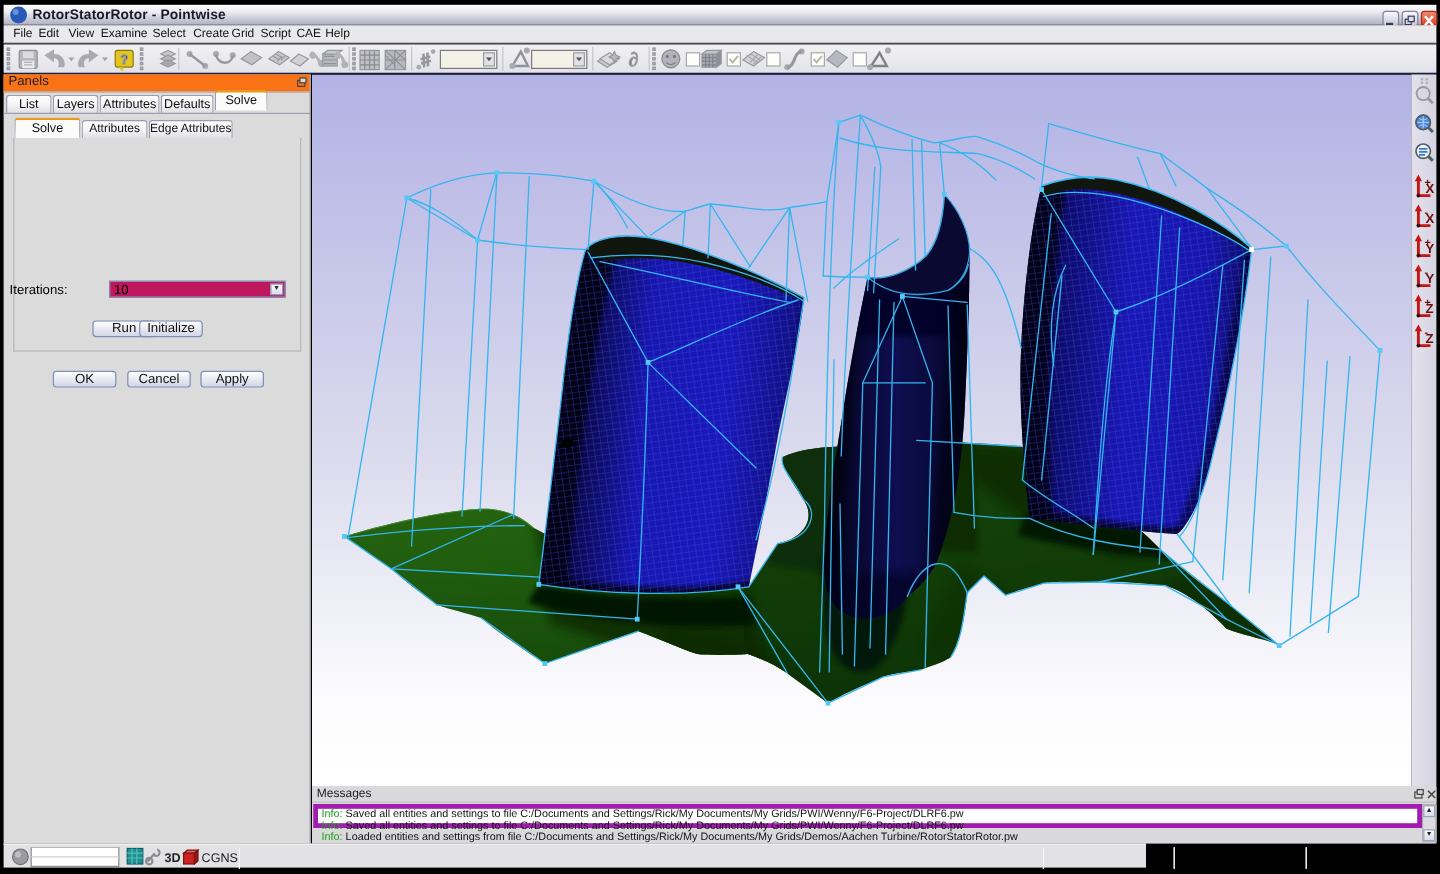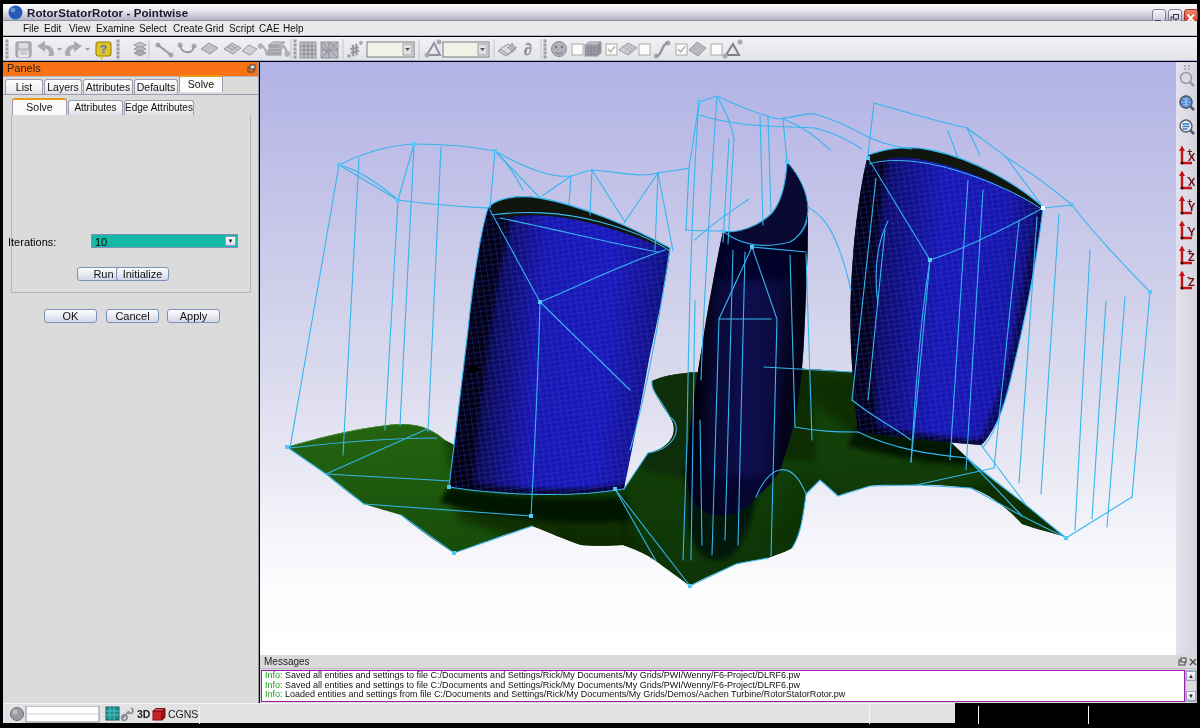--- a/index.html
+++ b/index.html
@@ -14,41 +14,41 @@
 #title-text { left:24px; top:3px; font-size:11.5px; font-weight:bold; color:#181828; letter-spacing:0.1px; }
 .winbtn { top:5px; width:14px; height:13px; border-radius:3px; border:1px solid #8080a0;
   background:linear-gradient(#f8f8fc,#c8c8d8); }
 #btn-min { left:1149px; }
 #btn-max { left:1165px; }
 #btn-close { left:1181px; background:linear-gradient(#f0876d,#d9422a); border:1px solid #a03020; }
 
 
 #menubar { left:3px; top:21px; width:1194px; height:15px; background:#e9e8ea;
   border-bottom:1px solid #b9b9c5; font-size:10px; color:#111; }
-#menubar span { position:absolute; top:2px;margin-left:12px; }
+#menubar span { position:absolute; top:2px; }
 
 
 #toolbar { left:3px; top:37px; width:1194px; height:24px;
   background:linear-gradient(#f1f0f3,#e4e3e8); border-bottom:1px solid #a9a9d8; }
 
 
 #panel { left:3px; top:62px; width:256px; height:641px; background:#dcdbdc; border-right:1px solid #9a9aa5; }
 #panel-title { left:0; top:0; width:255px; height:15px; background:#f97316; border-bottom:1px solid #b5b5bd;
   font-size:11px; color:#222; padding-left:4px; }
 
 
 #viewport { left:260px; top:62px; width:916px; height:593px; }
 
 
 #righttb { left:1176px; top:62px; width:21px; height:593px; background:linear-gradient(90deg,#e3e2ec,#d4d3e0); }
 
 
 #messages { left:260px; top:655px; width:937px; height:48px; background:#d9d8da;padding-left:43px; }
 #msg-title { left:0; top:1px; width:937px; height:13px; background:#d9d8da; font-size:10px; color:#222; padding-left:4px; border-bottom:1px solid #c0c0c8;}
-#msg-body { left:1px; top:15px; width:924px; height:32px; background:#fff; border:1px solid #a21caf; font-size:9px; }
+#msg-body { left:1px; top:15px; width:924px; height:20px; background:#fff; border:4px solid #a21caf; font-size:9px; }
 #msg-body div { white-space:nowrap; padding-left:3px; line-height:9.5px; color:#111; }
 #msg-body .inf { color:#1ca01c; }
 
 
 #statusbar { left:3px; top:703px; width:952px; height:20px; background:#e2e1e3; border-top:1px solid #f5f5f5;text-align:right; }
 
 .tbl-sep { position:absolute; top:2px; width:1px; height:18px; background:#c6c6ce; border-right:1px solid #f8f8f8;}
 
 
 .tab { position:absolute; height:15px; font-size:10.5px; color:#111; text-align:center;
@@ -246,21 +246,21 @@
   <div class="tab active" style="left:176px;top:13px;width:44px">Solve</div>
   <div class="tabline" style="left:0;top:32px;width:256px"></div>
 
   <div class="tab active" style="left:9px;top:36px;width:55px">Solve</div>
   <div class="tab" style="left:65px;top:38px;width:55px;font-size:10px">Attributes</div>
   <div class="tab" style="left:121px;top:38px;width:70px;font-size:10px">Edge Attributes</div>
   <div class="tabline" style="left:8px;top:53px;width:240px"></div>
 
   <div class="abs" style="left:8px;top:53px;width:240px;height:178px;border:1px solid #b5b5bd;border-top:none;background:#dcdbdc"></div>
   <div class="abs" style="left:5px;top:174px;font-size:11px">Iterations:</div>
-  <div class="abs" style="left:88px;top:172px;width:147px;height:14px;background:#14b8a6;border:1px solid #7d90ba">
+  <div class="abs" style="left:88px;top:172px;width:147px;height:14px;background:#be185d;border:1px solid #7d90ba">
     <span style="position:absolute;left:3px;top:1px;font-size:11px">10</span>
     <div style="position:absolute;right:1px;top:1px;width:11px;height:10px;background:linear-gradient(#fdfdfd,#d8dce8);border:1px solid #8b9dc0;border-radius:1px;font-size:6px;text-align:center;line-height:9px;color:#223">▼</div>
   </div>
   <div class="btn" style="left:74px;top:205px;width:53px">Run</div>
   <div class="btn" style="left:113px;top:205px;width:53px">Initialize</div>
   <div class="btn" style="left:41px;top:247px;width:53px">OK</div>
   <div class="btn" style="left:103px;top:247px;width:53px">Cancel</div>
   <div class="btn" style="left:164px;top:247px;width:53px">Apply</div>
 </div>
 

